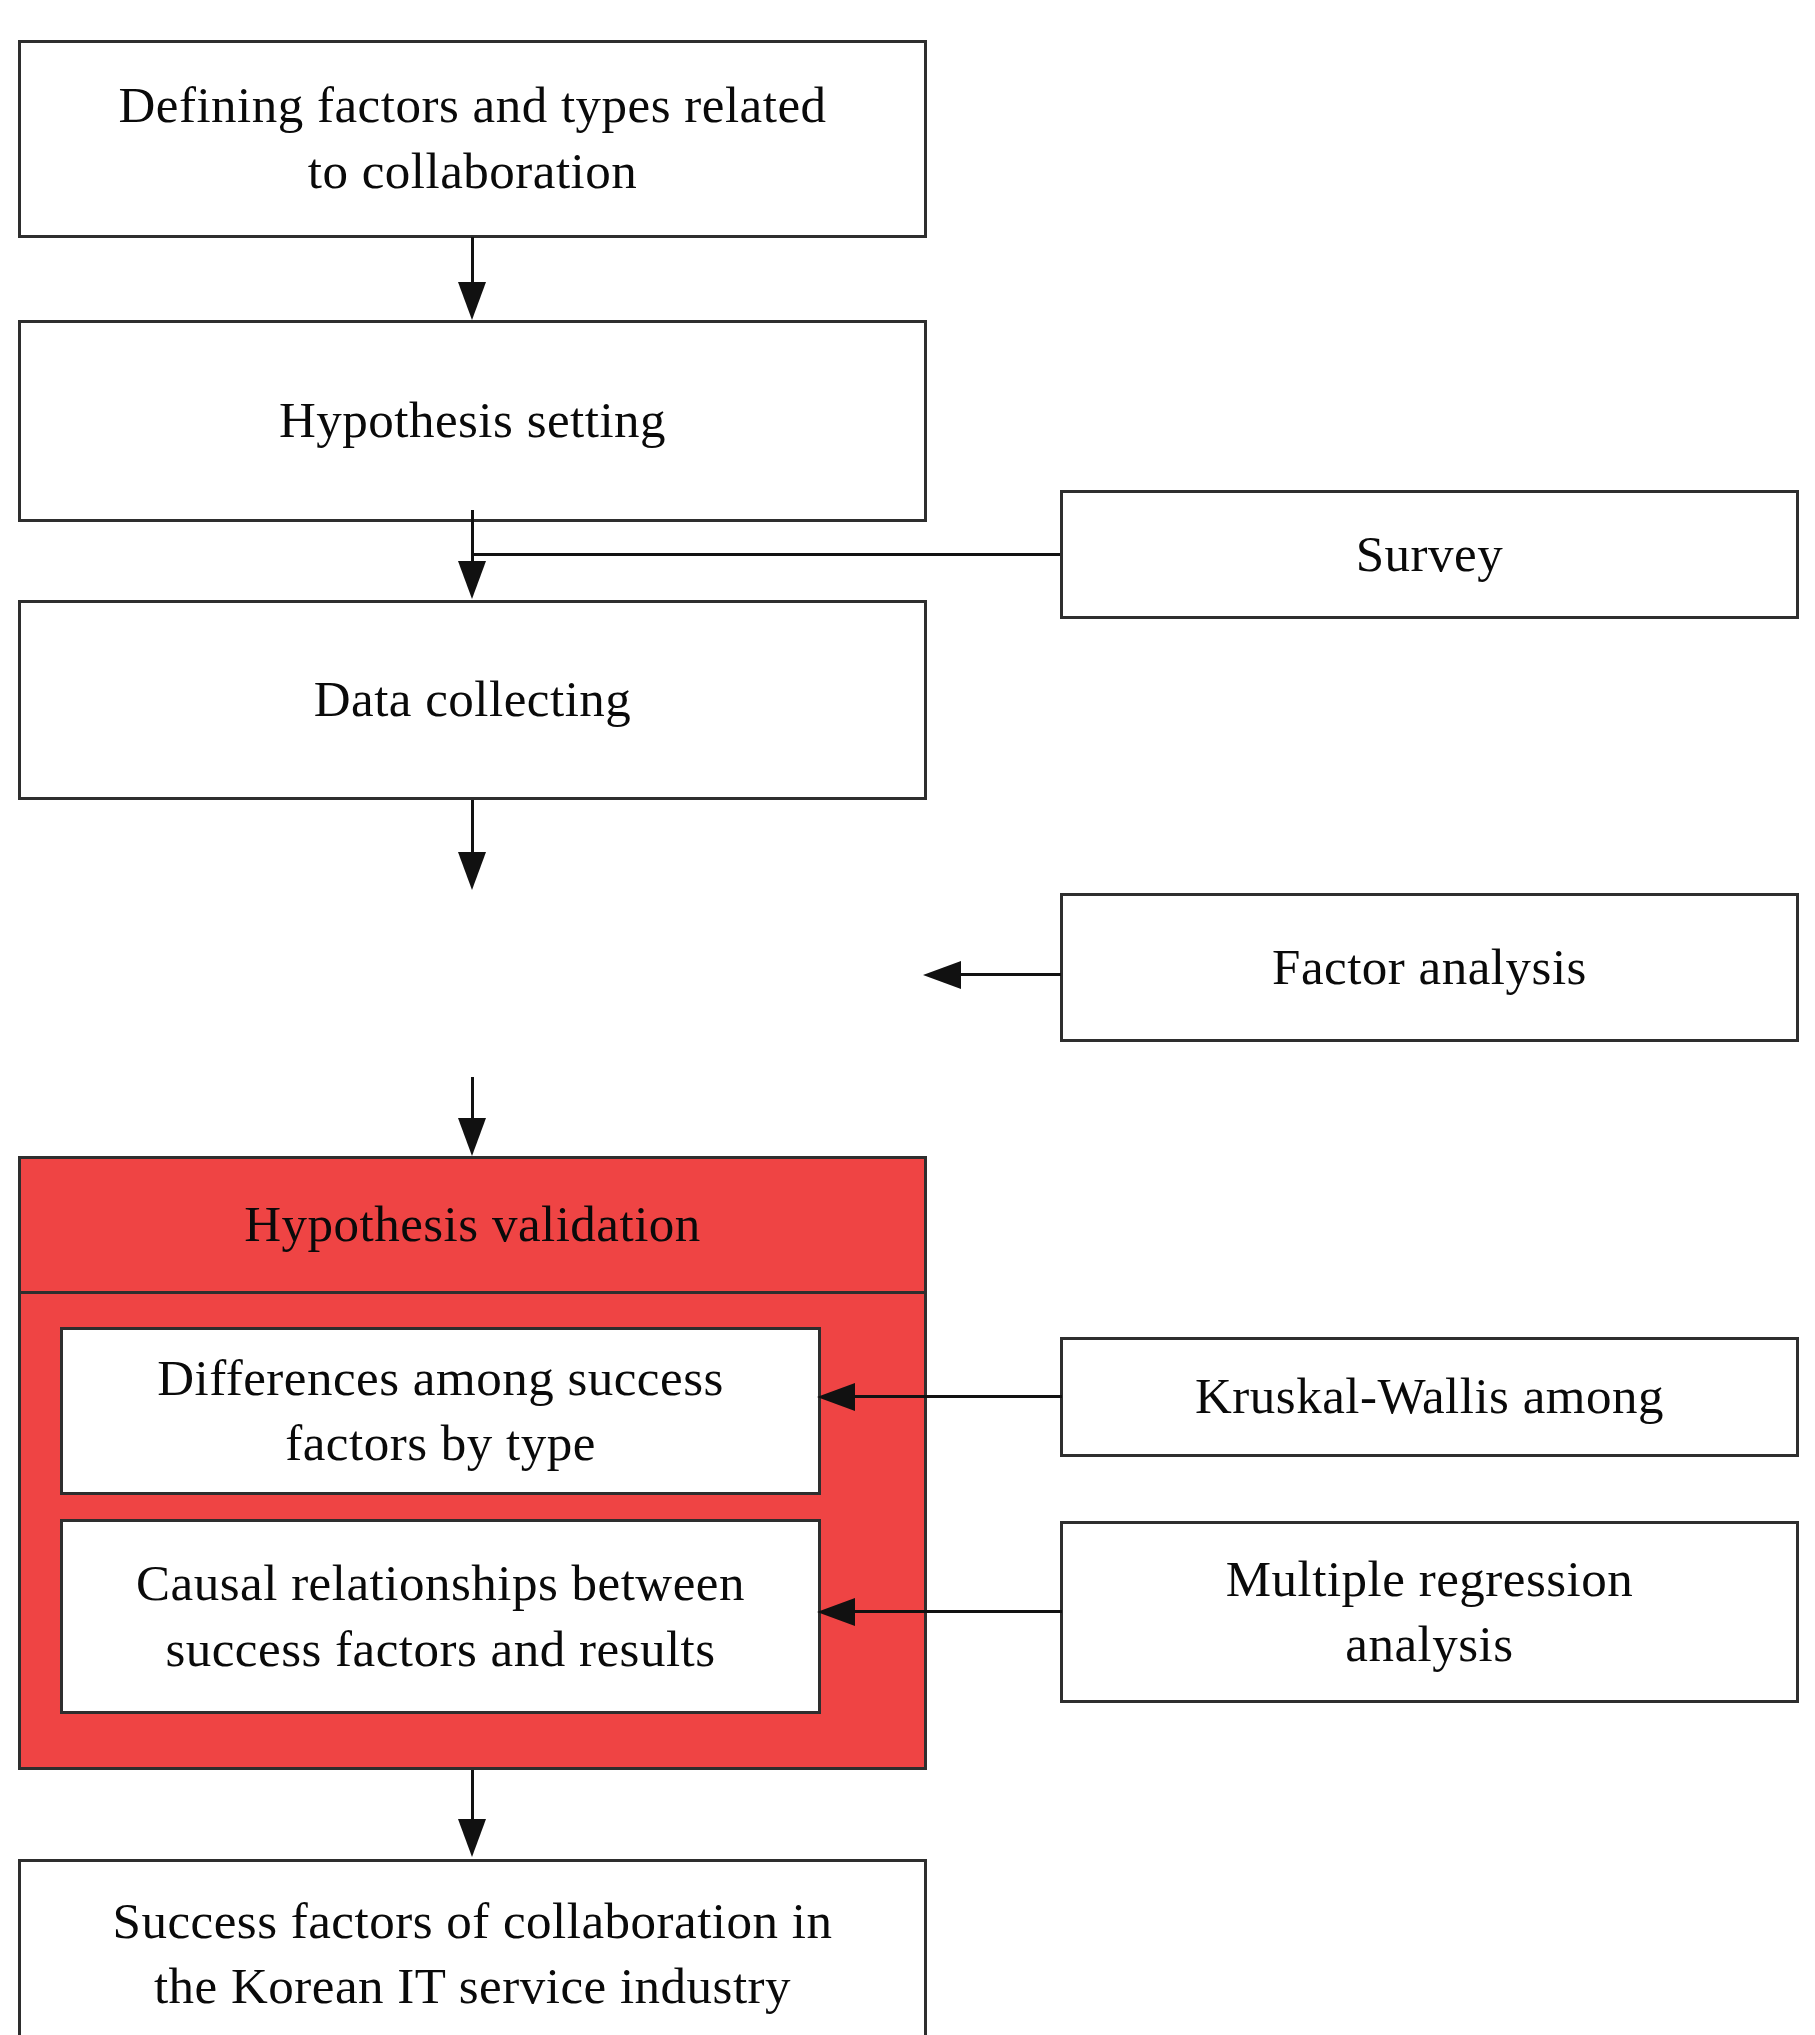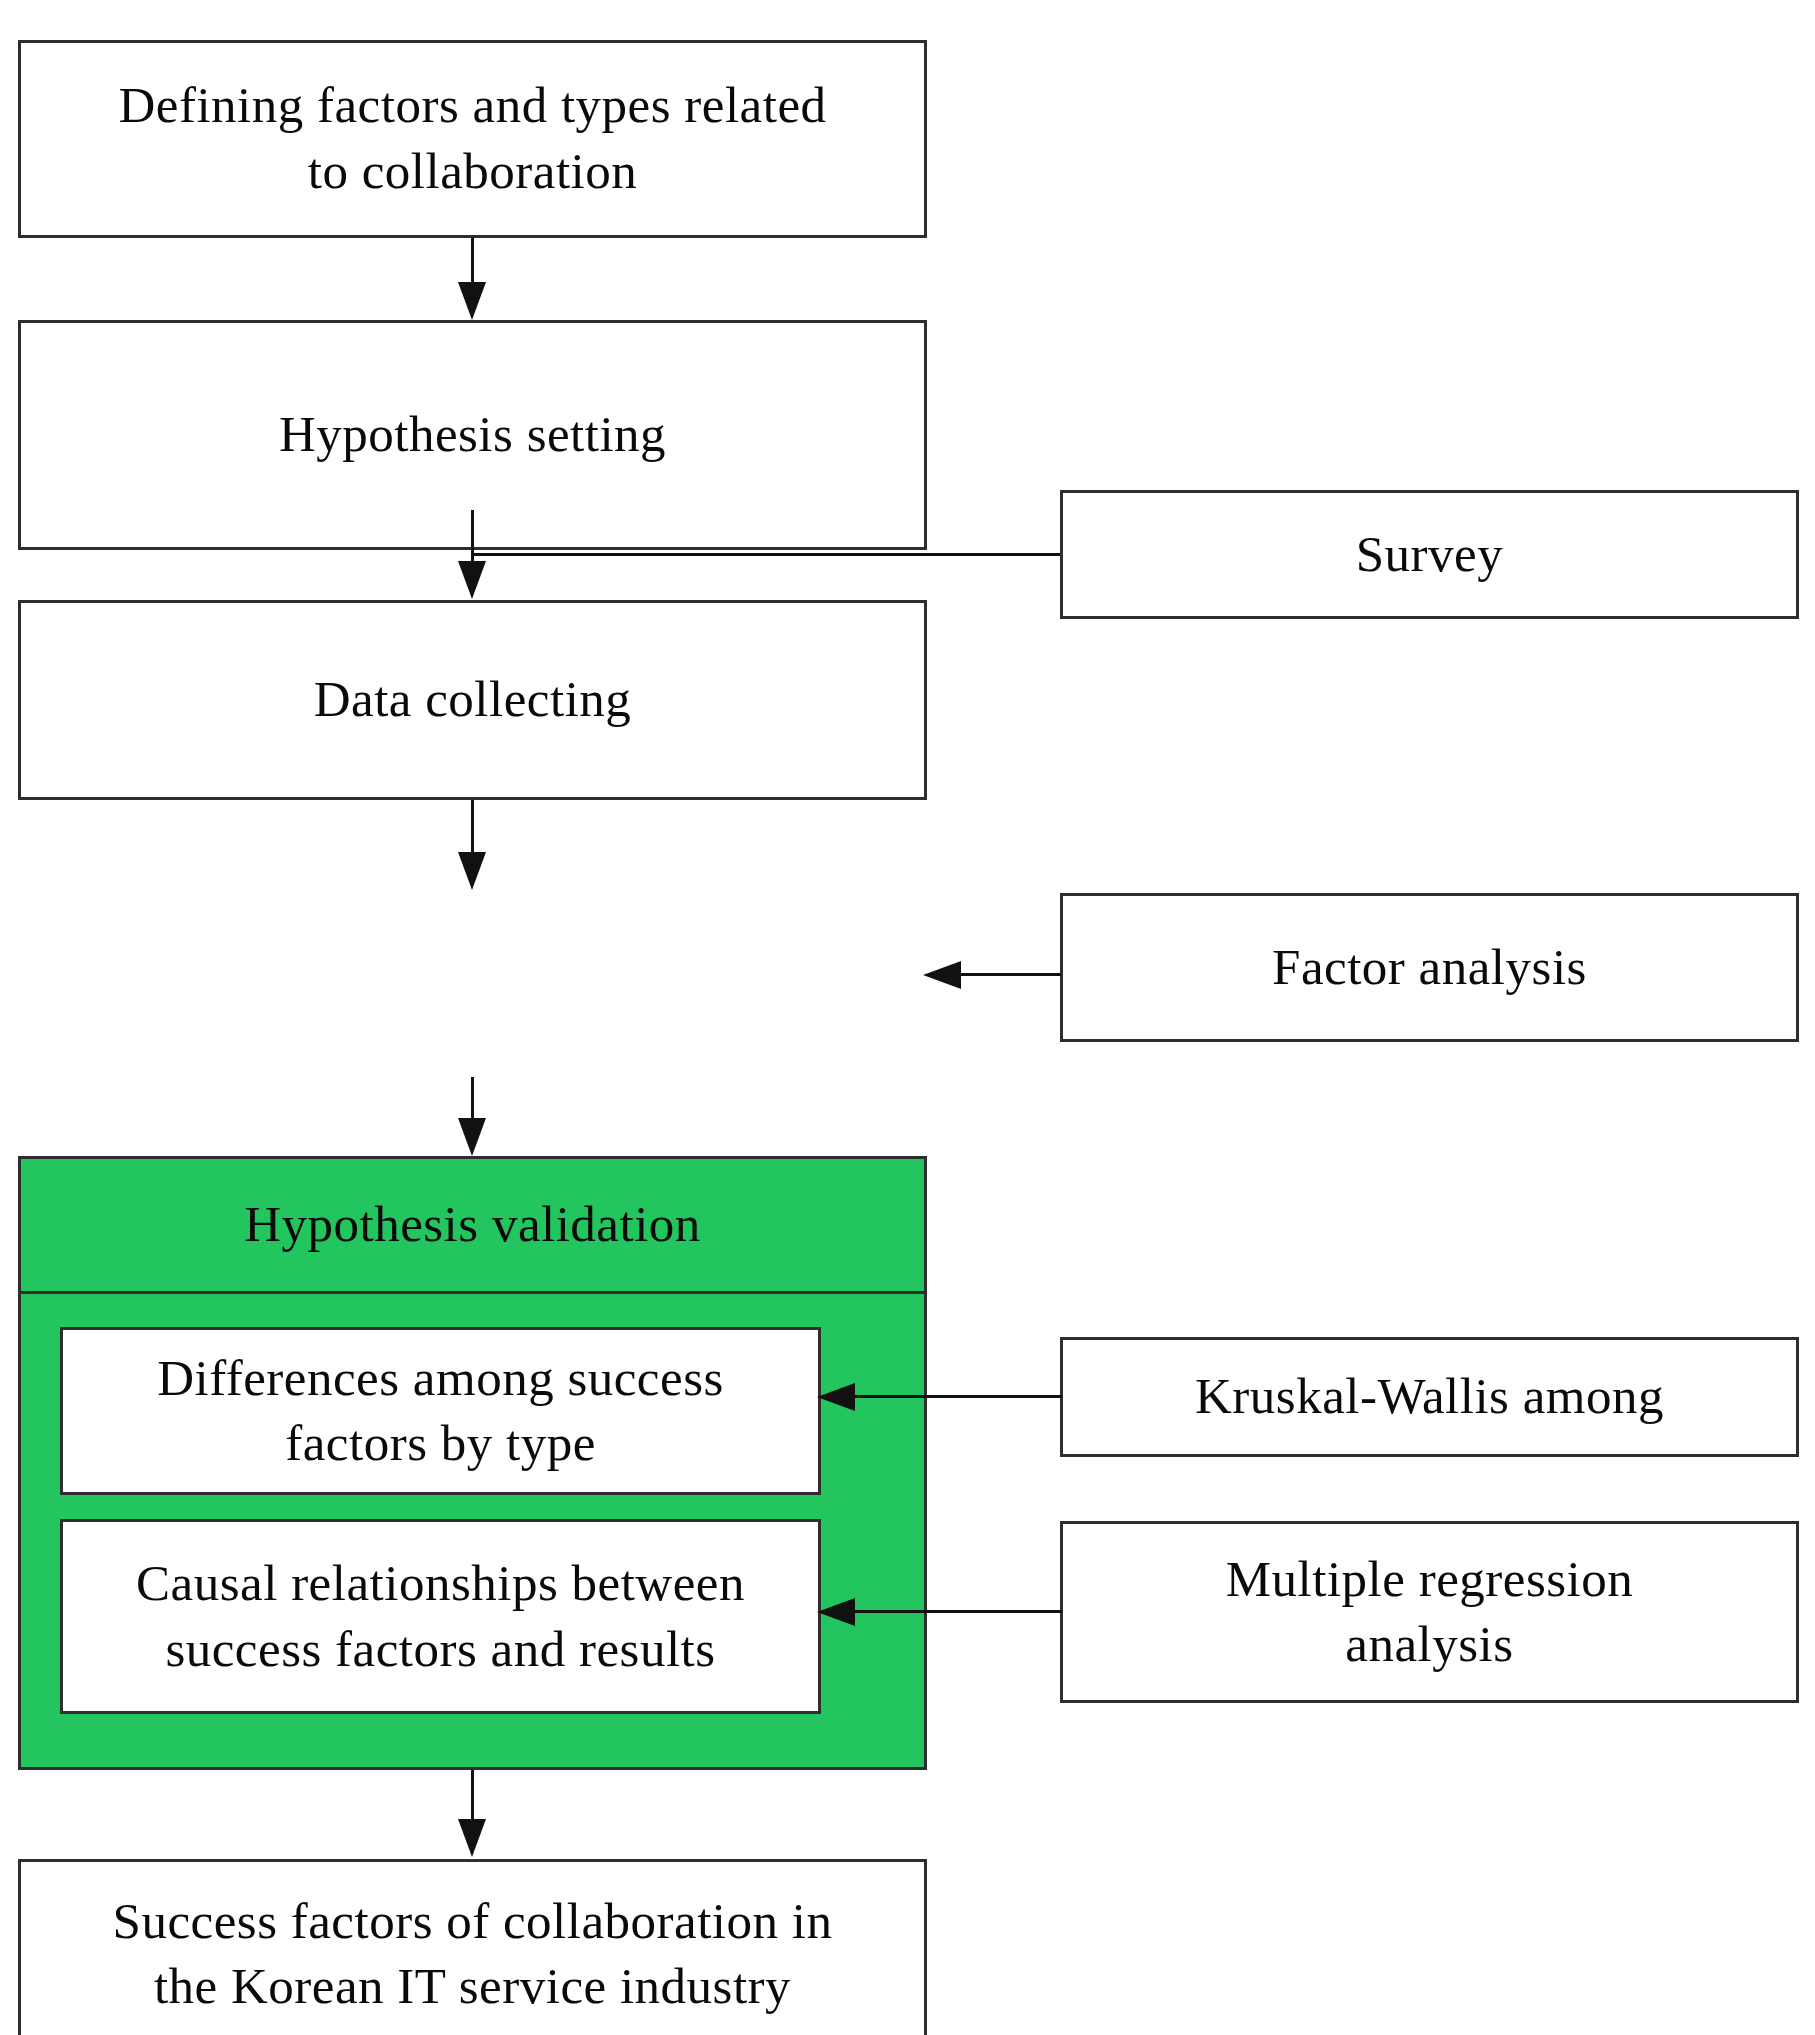--- a/index.html
+++ b/index.html
@@ -32,21 +32,21 @@
     color: #0a0a0a;
     letter-spacing: 0.5px;
     padding: 0 11.5px;
     white-space: pre-line;
   }
   
   .group-box {
     position: absolute;
     box-sizing: border-box;
     border: 3.3px solid #2e2e2e;
-    background: #22c55e;
+    background: #ef4444;
   }
   .group-header {
     position: absolute;
     left: 0;
     right: 0;
     top: 0;
     display: flex;
     align-items: center;
     justify-content: center;
     border-bottom: 3.3px solid #2e2e2e;
@@ -96,21 +96,21 @@
 <div id="stage">
 
   <div class="box" style="left:18px; top:20.5px; width:909px; height:198px;">
     <span class="box-label">Defining factors and types related
 to collaboration</span>
   </div>
 
   <div class="vline" style="left:471px; top:218px; height:51px;"></div>
   <div class="arrow-down" style="left:458px; top:263px;"></div>
 
-  <div class="box" style="left:18px; top:301px; width:909px; height:230px;">
+  <div class="box" style="left:18px; top:301px; width:909px; height:202px;">
     <span class="box-label">Hypothesis setting</span>
   </div>
 
   <div class="vline" style="left:471px; top:491px; height:57px;"></div>
   <div class="arrow-down" style="left:458px; top:542px;"></div>
 
   <div class="hline" style="left:472px; top:534px; width:589px;"></div>
 
   <div class="box" style="left:18px; top:581px; width:909px; height:200px;">
     <span class="box-label">Data collecting</span>

